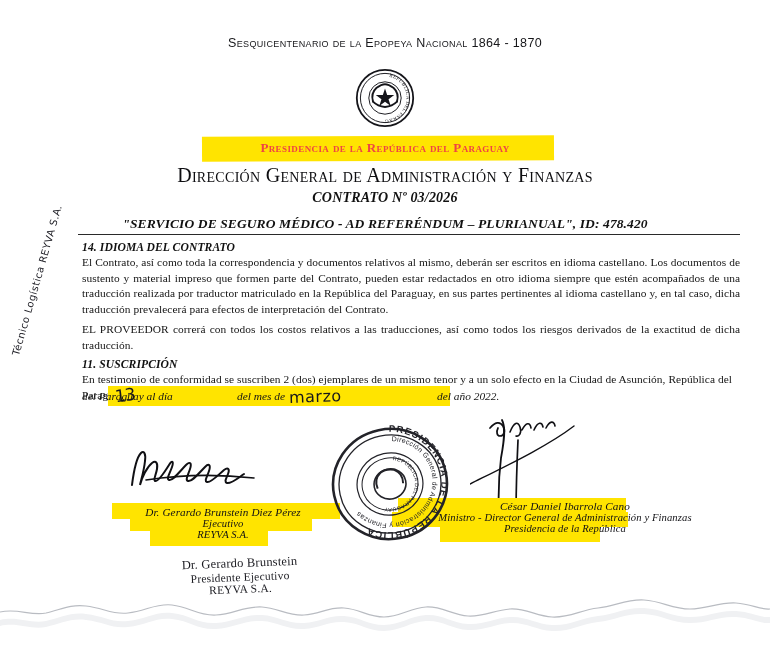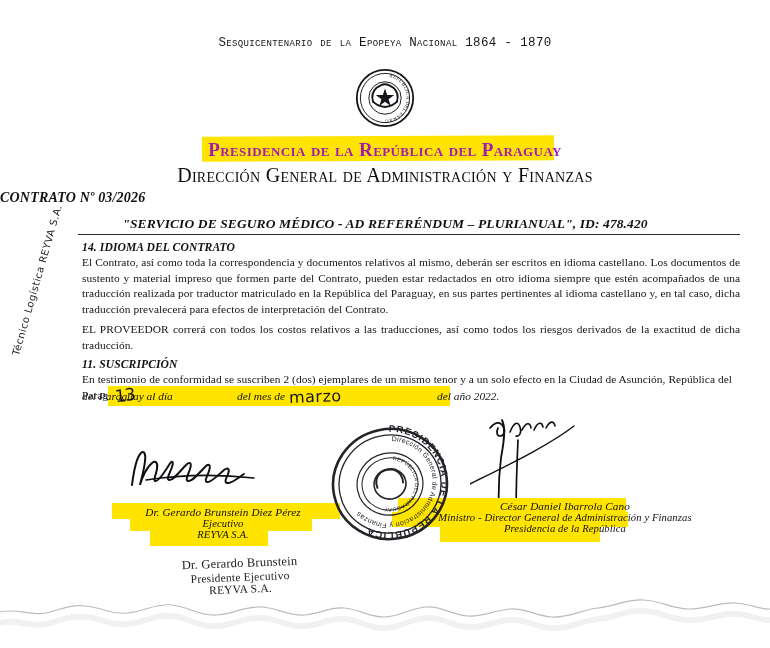--- a/index.html
+++ b/index.html
@@ -18,21 +18,21 @@
     overflow: hidden;
   }
 
   
   .abs { position: absolute; }
   .ctr { text-align: center; }
 
   
   #sesq {
     left: 0; right: 0; top: 36px;
-    font-family: Liberation Mono, monospace;
+    font-family: Liberation Sans, sans-serif;
     font-size: 12.5px;
     font-variant: small-caps;
     letter-spacing: 0.35px;
     color: #17171a;
     text-align: center;
   }
 
   
   #coat {
     left: 355px; top: 68px;
@@ -40,25 +40,25 @@
   }
 
   
   #title-wrap {
     left: 0; right: 0; top: 138px;
     text-align: center;
   }
   .t-line1 {
     display: inline-block;
     position: relative;
-    font-size: 19px;
+    font-size: 13px;
     font-variant: small-caps;
     font-weight: bold;
     letter-spacing: 0.4px;
-    color: #a21caf;
+    color: #ef4444;
     padding: 1px 8px 2px 8px;
     z-index: 1;
   }
   .hl-title {
     position: absolute;
     left: 202px;
     top: 136px;
     width: 352px;
     height: 25px;
     background: #ffe400;
@@ -73,21 +73,21 @@
     color: #0e0e11;
     text-align: center;
   }
   #t-line3 {
     left: 0; right: 0; top: 190px;
     font-size: 14px;
     font-weight: bold;
     font-style: italic;
     letter-spacing: 0.2px;
     color: #111;
-    text-align: left;
+    text-align: center;
   }
   #t-line4 {
     left: 0; right: 0; top: 216px;
     font-size: 13.5px;
     font-weight: bold;
     font-style: italic;
     letter-spacing: 0.1px;
     color: #111;
     text-align: center;
   }

